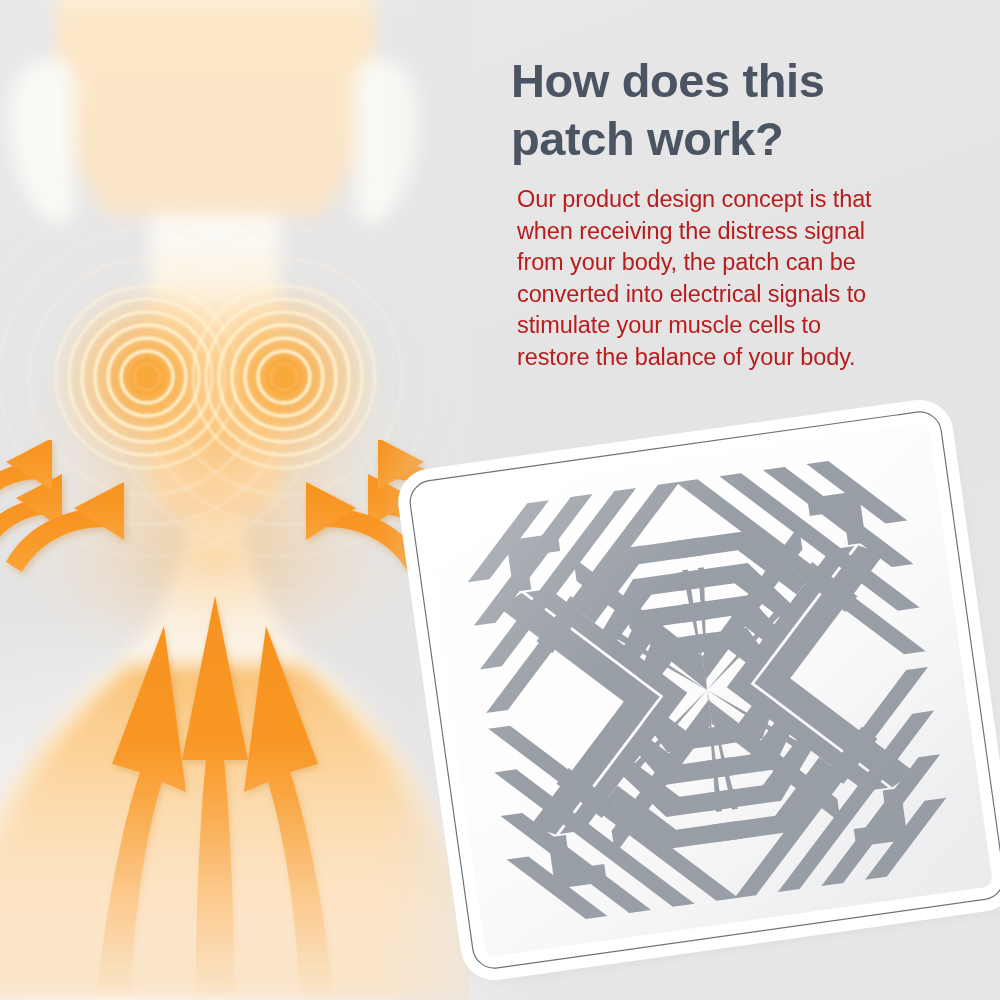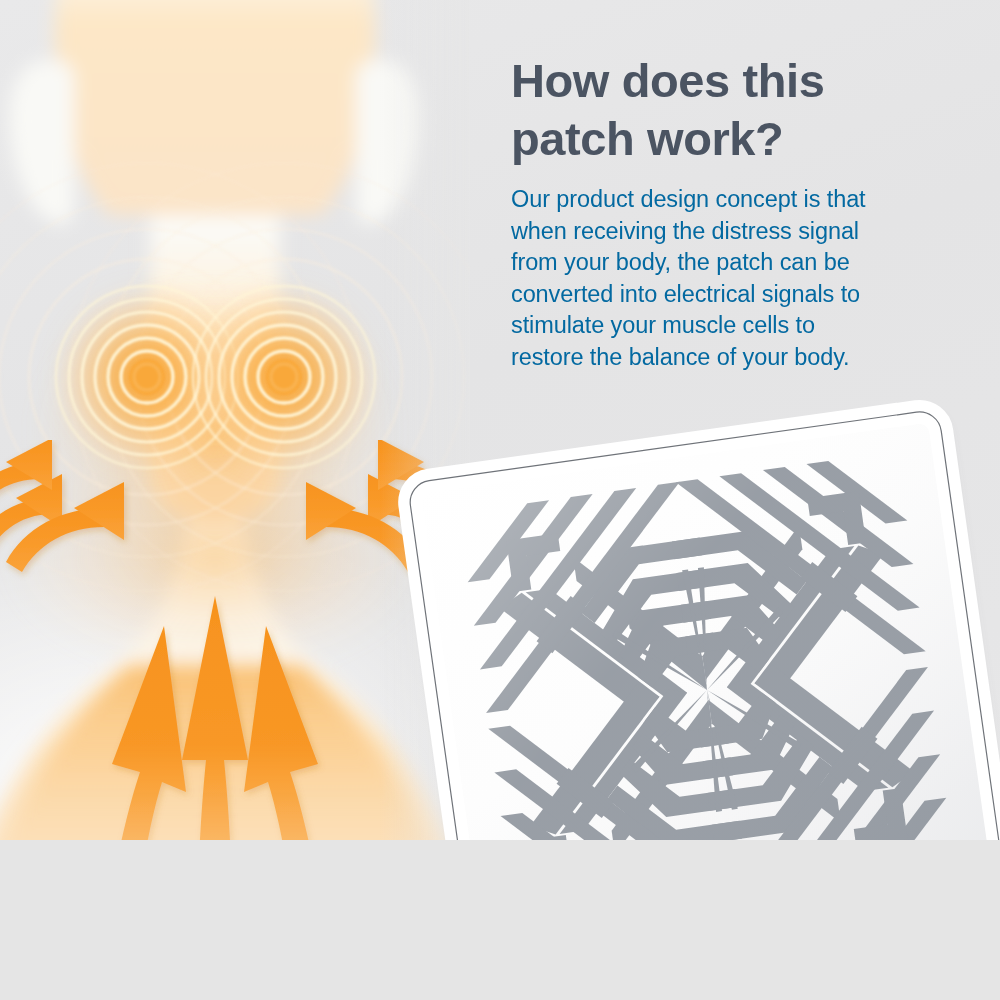--- a/index.html
+++ b/index.html
@@ -4,21 +4,21 @@
 <title>How does this patch work?</title>
 <style>
   html, body {
     margin: 0;
     padding: 0;
     background: #e5e5e5;
   }
   #stage {
     position: relative;
     width: 1000px;
-    height: 840px;
+    height: 1000px;
     overflow: hidden;
     background: #e6e6e6;
     font-family: "Liberation Sans", sans-serif;
   }
 
   
   .bg-base {
     position: absolute;
     inset: 0;
     background:
@@ -45,26 +45,26 @@
   .headline {
     margin: 0;
     font-size: 47px;
     line-height: 58px;
     font-weight: 700;
     letter-spacing: -0.4px;
     color: #4b5462;
     white-space: pre-line;
   }
   .body-copy {
-    margin: 16px 0 0 0;
+    margin: 16px 0 0 6px;
     font-size: 23.5px;
     line-height: 31.5px;
     font-weight: 400;
     letter-spacing: -0.1px;
-    color: #0369a1;
+    color: #b91c1c;
     white-space: pre-line;
   }
 
   
   .patch-wrap {
     position: absolute;
     left: 425px;
     top: 418px;
     width: 570px;
     height: 545px;

